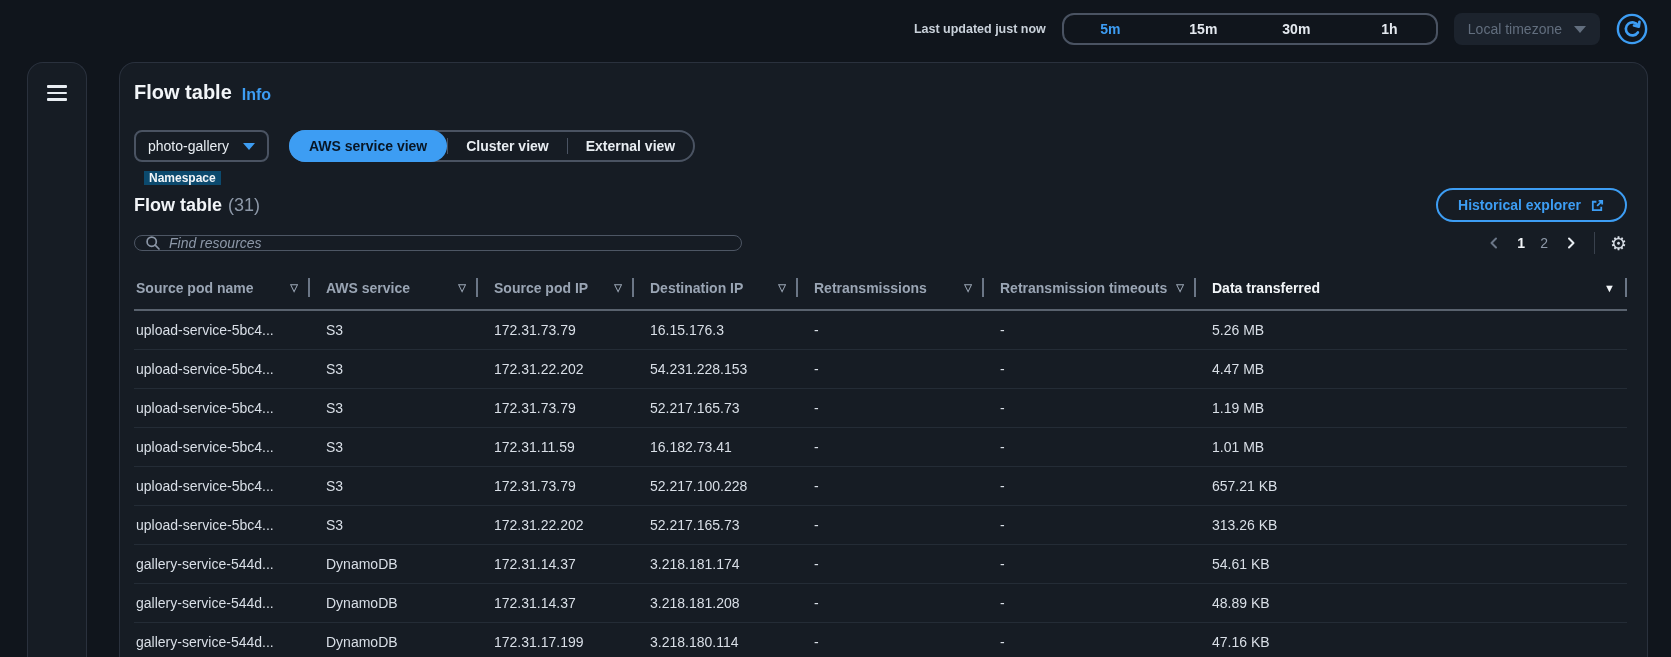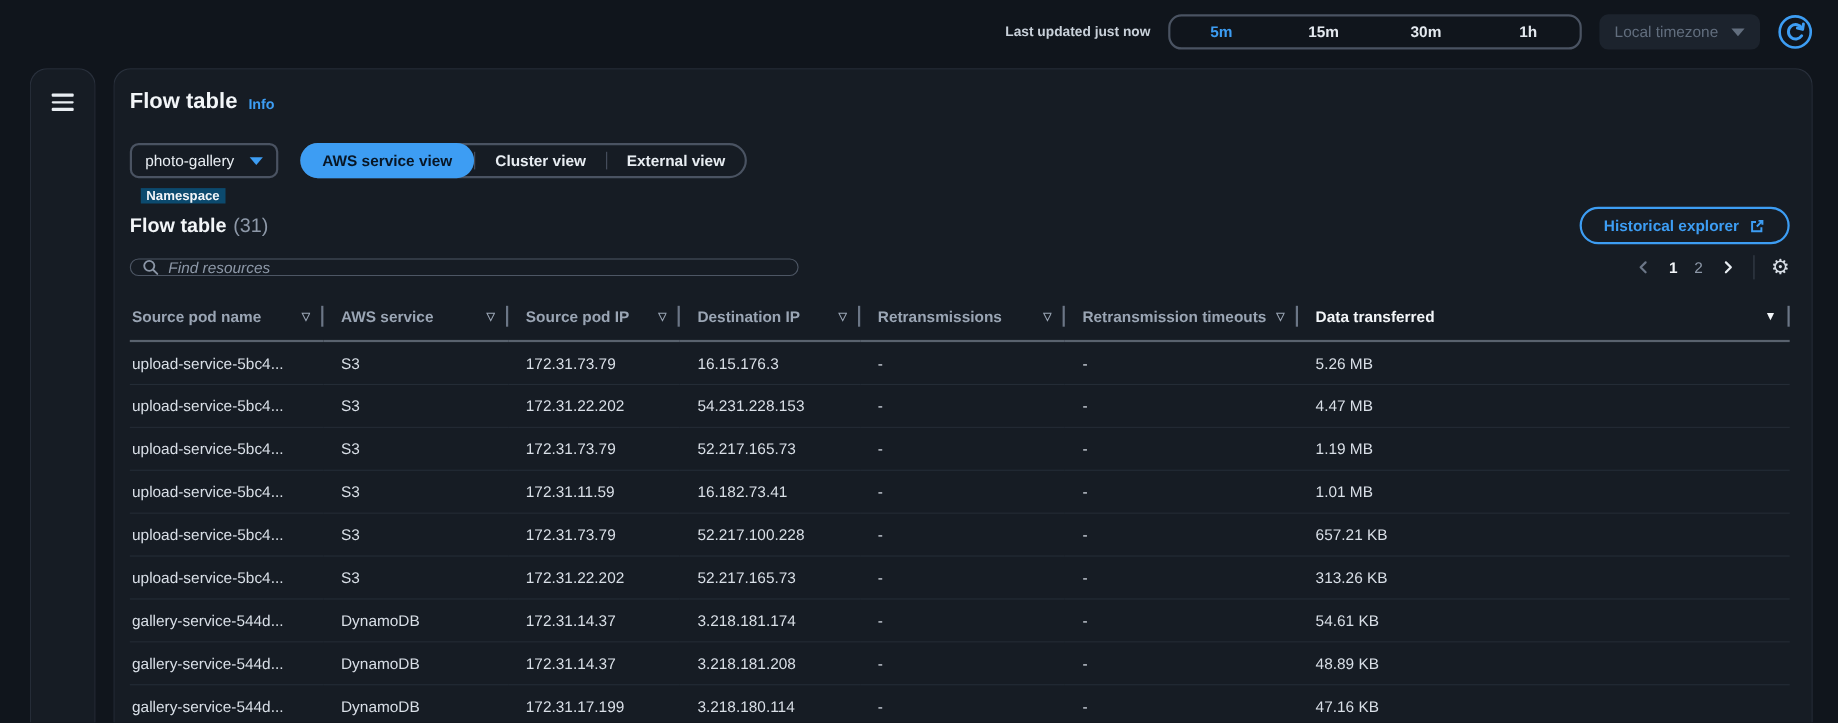--- a/index.html
+++ b/index.html
@@ -31,37 +31,37 @@
     cursor:pointer;
   }
   .caret-down {
     width:0; height:0; border-left:6px solid transparent; border-right:6px solid transparent;
     border-top:7px solid #626e7e; display:inline-block;
   }
   .caret-down.blue { border-top-color:#3d9df3; }
   .refresh-btn { width:32px; height:32px; cursor:pointer; display:flex; }
 
   
-  .layout { display:flex; gap:16px; padding:4px 23px 0 27px; height:599px; }
+  .layout { display:flex; gap:32px; padding:4px 23px 0 27px; height:599px; }
   .sidebar {
     width:60px; background:#161c24; border:1px solid #2a313d; border-bottom:none;
     border-radius:16px 16px 0 0; display:flex; justify-content:center; padding-top:22px;
   }
   .hamburger { width:20px; cursor:pointer; }
   .hamburger span { display:block; height:2.5px; background:#e8edf2; margin-bottom:4px; border-radius:1px; }
 
   .panel {
     flex:1; background:#161c24; border:1px solid #2a313d; border-bottom:none;
     border-radius:16px 16px 0 0; padding:18px 20px 0 14px; overflow:hidden;
   }
 
   
   .title-row { display:flex; align-items:center; gap:10px; }
   .page-title { font-size:20px; font-weight:700; color:#f2f5f8; }
-  .info-link { color:#3d9df3; font-size:13px; font-weight:700; cursor:pointer; margin-top:4px; }
+  .info-link { color:#3d9df3; font-size:16px; font-weight:700; cursor:pointer; margin-top:4px; }
 
   .controls-row { margin-top:26px; display:flex; gap:20px; align-items:center; }
   .ns-box {
     position:relative; border:2px solid #4a5362; border-radius:8px; height:32px;
     display:flex; align-items:center; gap:14px; padding:0 12px; cursor:pointer;
   }
   .ns-label {
     position:absolute; top:-9px; left:8px; background:#0c4a6e; padding:0 5px;
     font-size:12px; font-weight:700; color:#f2f5f8;margin-top:48px;
   }

